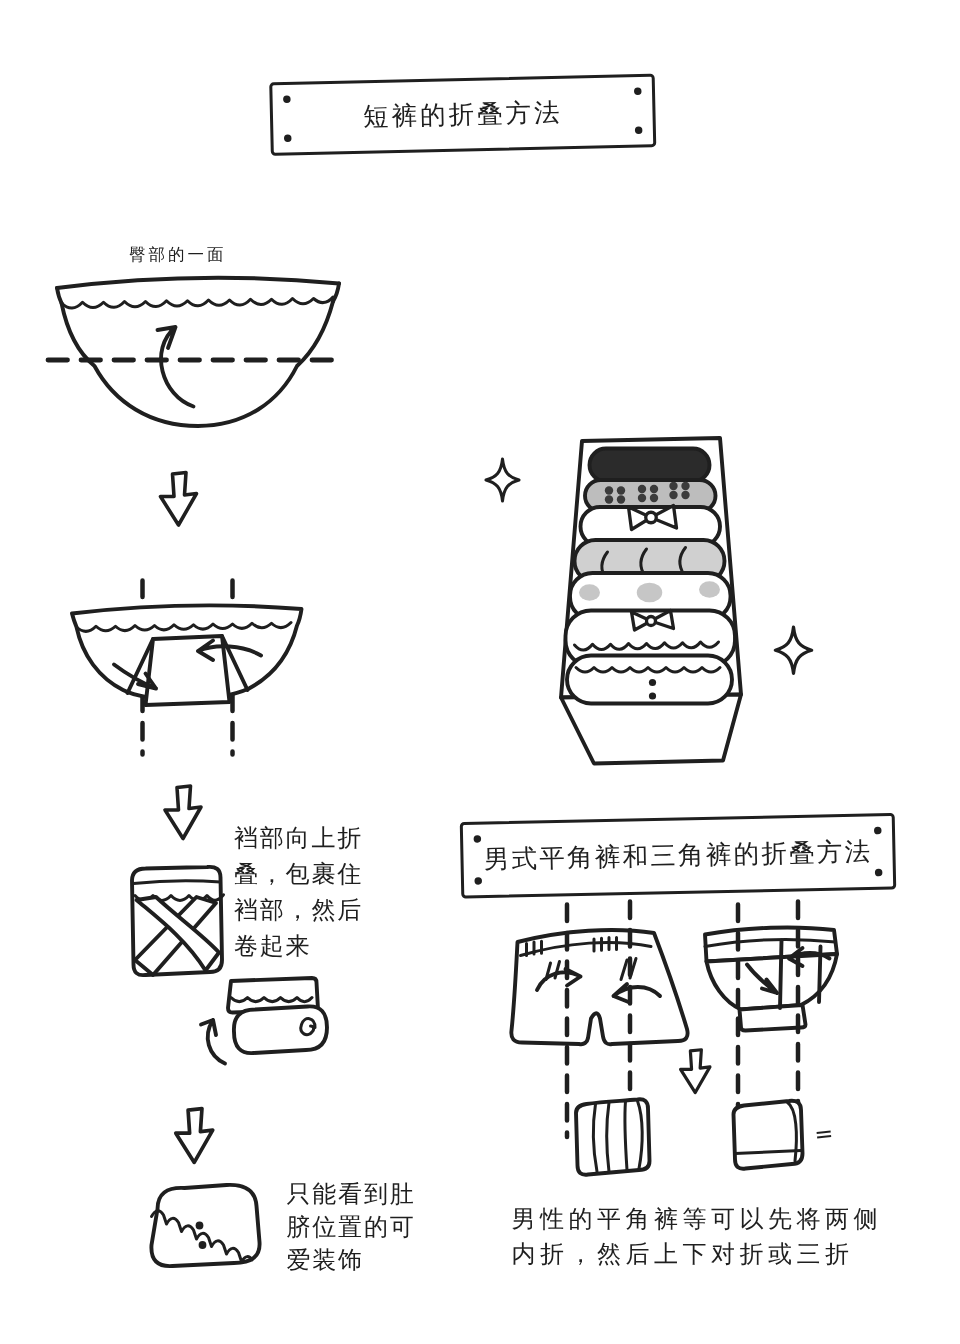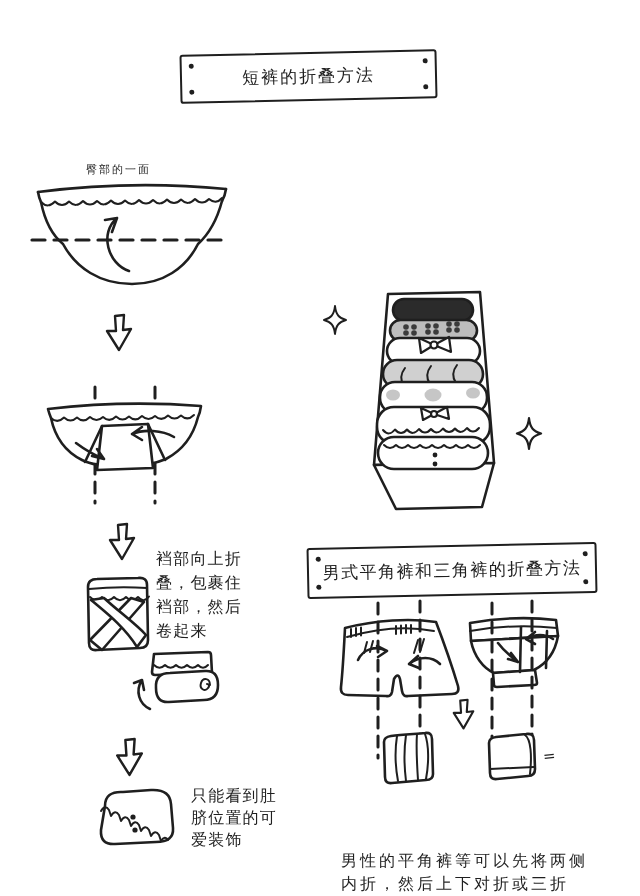--- a/index.html
+++ b/index.html
@@ -204,15 +204,15 @@
   </svg>
 
   <svg class="abs" style="left:481px;top:730px;" width="60" height="53" viewBox="0 0 60 53">
     <path class="sf" d="M15,7 C25,6 35,5 45,4 Q53,3 53,10 L54,39 Q54,46 47,46 L16,49 Q9,50 9,43 L8,13 Q8,8 15,7 Z"></path>
     <path class="s thin" d="M9,39 L53,37"></path>
     <path class="s thin" d="M44,5 C50,9 51,26 49,44"></path>
   </svg>
 
   <div class="abs hand" style="left:543px;top:747px;font-size:15px;transform:rotate(-6deg);">=</div>
 
-  <div class="abs hand note" style="left:341px;top:849px;width:256px;letter-spacing:3px;line-height:23px;">男性的平角裤等可以先将两侧内折，然后上下对折或三折</div>
+  <div class="abs hand note" style="left:341px;top:801px;width:256px;letter-spacing:3px;line-height:23px;">男性的平角裤等可以先将两侧内折，然后上下对折或三折</div>
 
 </div>
 
 </body></html>

